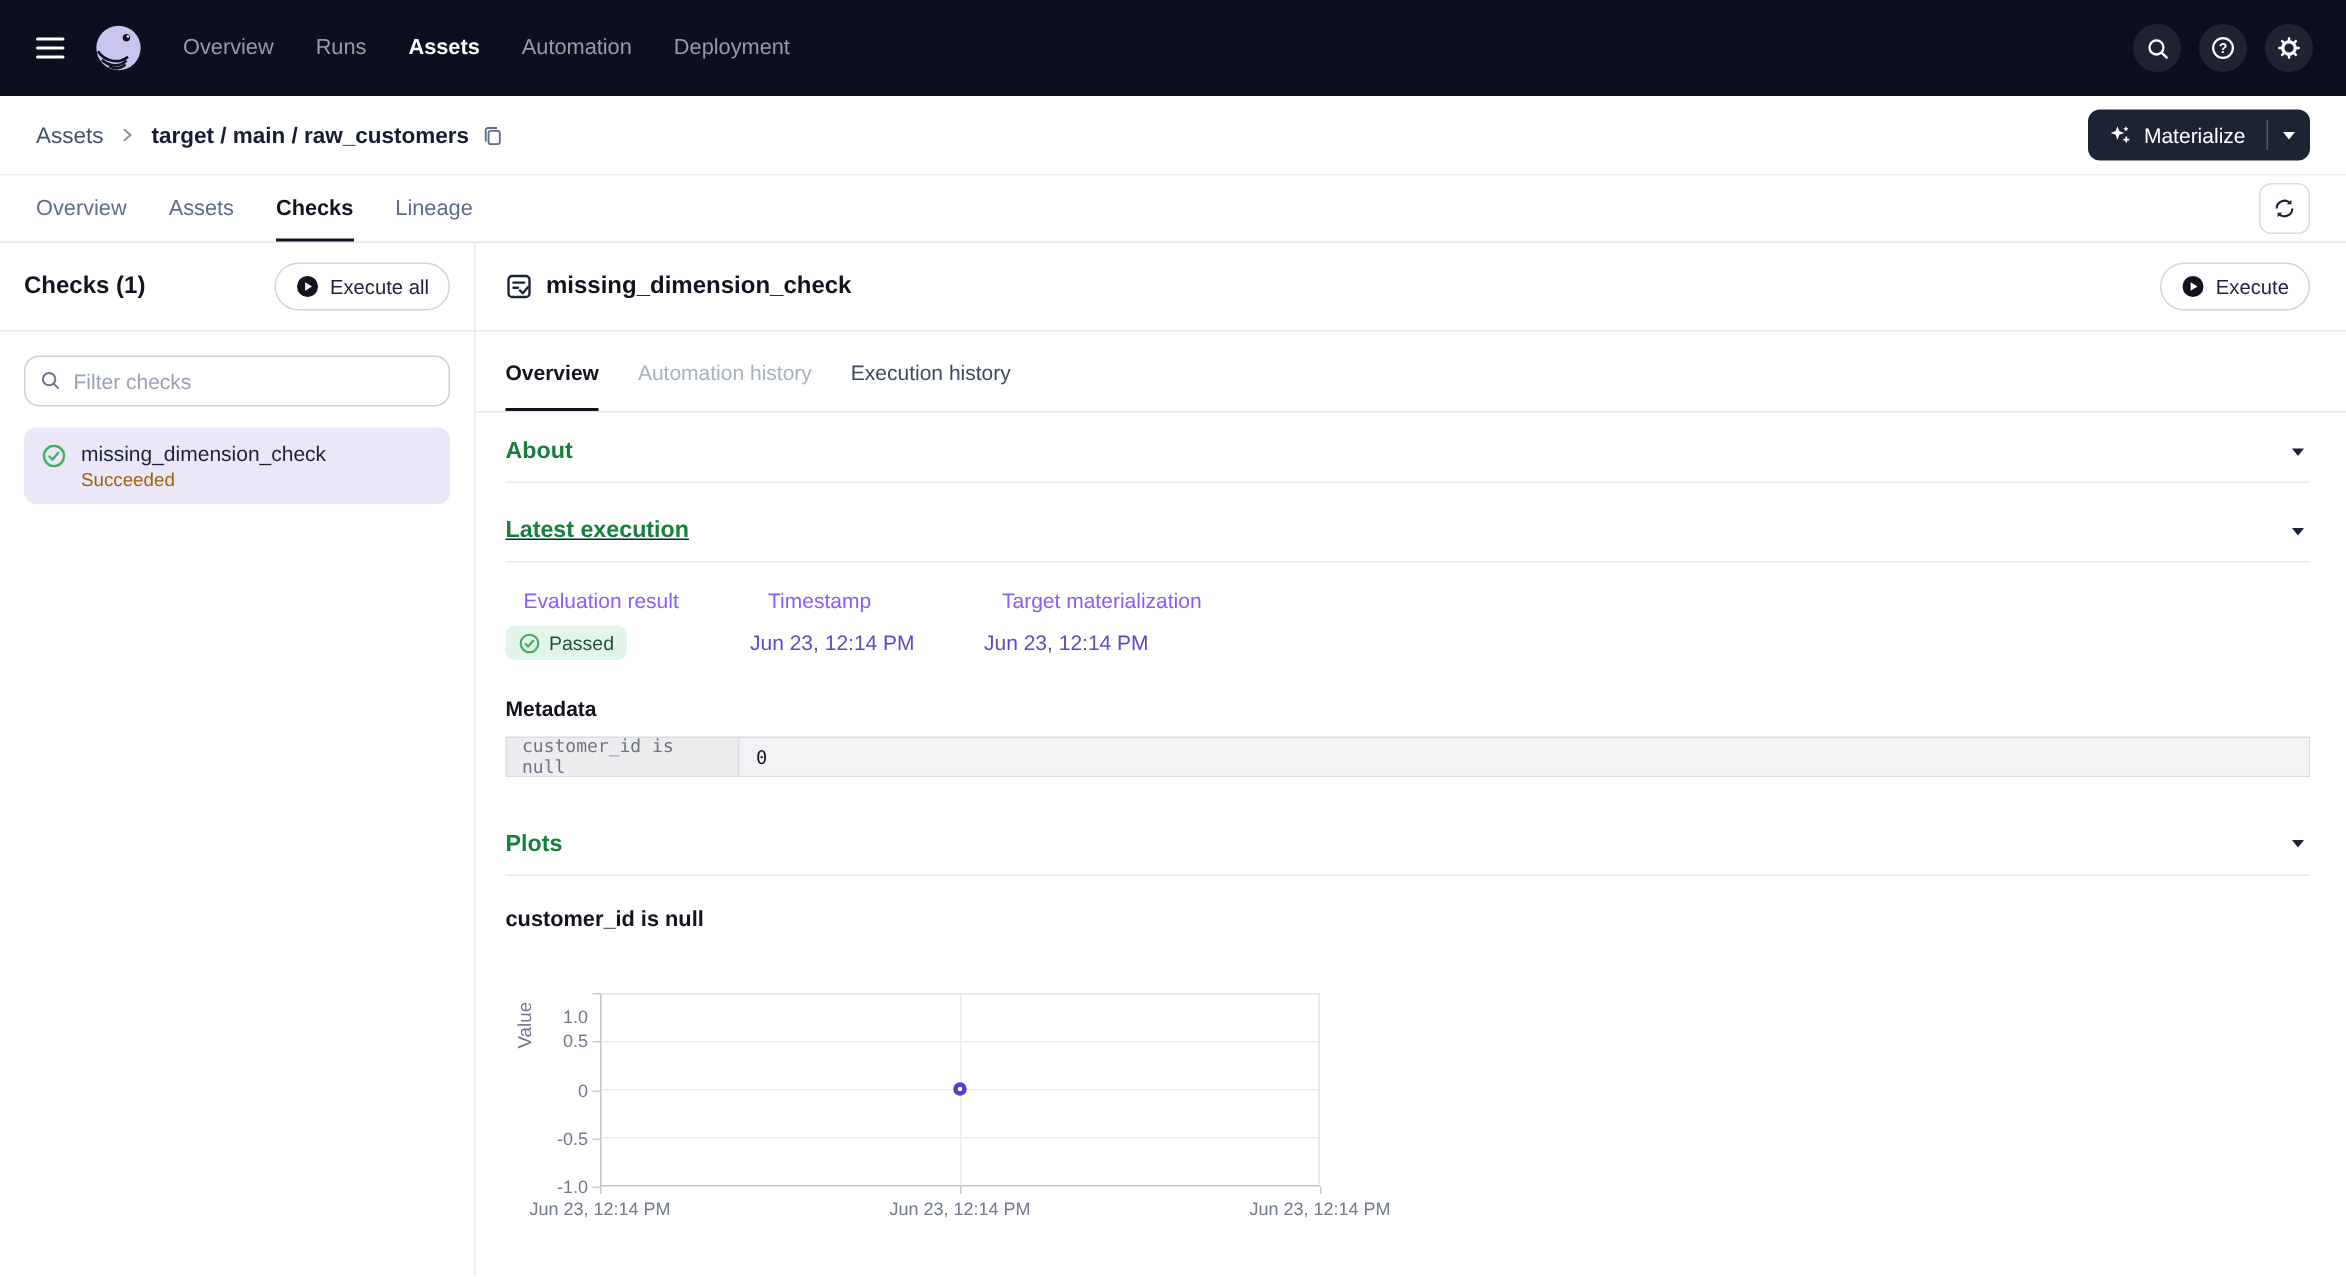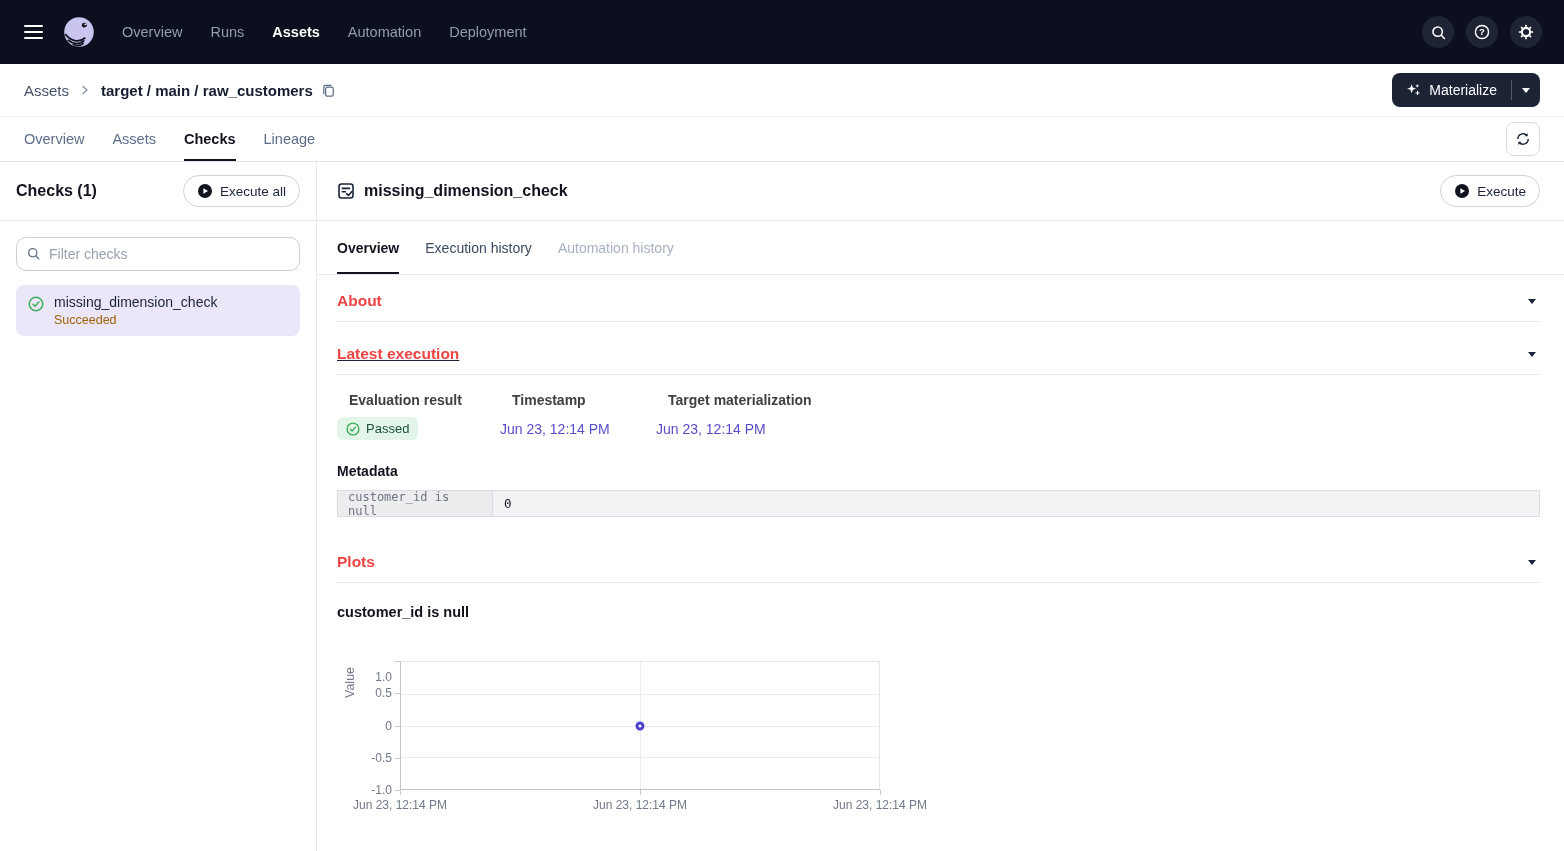--- a/index.html
+++ b/index.html
@@ -59,31 +59,31 @@
   .mp-header { height:59px; display:flex; align-items:center; padding:0 24px 0 20px; border-bottom:1px solid #e7e9ee; }
   .mp-title { display:flex; align-items:center; gap:9px; font-size:16px; font-weight:700; color:#11141f; }
   .mp-header-right { margin-left:auto; }
   .innertabs { height:54px; display:flex; align-items:stretch; padding:0 20px; border-bottom:1px solid #e7e9ee; flex:0 0 auto; }
   .itab { display:flex; align-items:center; margin-right:26px; font-size:14px; font-weight:500; color:#3c4961; cursor:pointer; border-bottom:2px solid transparent; padding-top:2px; }
   .itab.active { color:#11141f; font-weight:700; border-bottom-color:#11141f; }
   .itab.disabled { color:#a8b1c0; }
   .content { padding:0 24px 0 20px; flex:1 1 auto; overflow:hidden; }
 
   .sectionhead { display:flex; align-items:center; justify-content:space-between; height:40px; margin-top:6px; }
-  .sectionhead h2 { font-size:15.5px; font-weight:700; color:#ef4444; }
+  .sectionhead h2 { font-size:15.5px; font-weight:700; color:#15803d; }
   .collapsebtn { background:none; border:none; cursor:pointer; padding:4px; display:flex; align-items:center; }
   .caret-down-d { width:0; height:0; border-left:4px solid transparent; border-right:4px solid transparent; border-top:5px solid #1a2338; }
   .divider { height:1px; background:#e7e9ee; }
 
   .about-desc { font-size:14px; color:#1a2338; margin:16px 0 12px; }
   .sectionhead.latest { margin-top:12px;text-decoration:underline; }
 
   .exec-cols { display:flex; margin-top:17px; }
   .exec-col-0 { width:163px; } .exec-col-1 { width:156px; }
-  .exec-colhead { font-size:14px; font-weight:700; color:#404040;padding-left:12px; }
+  .exec-colhead { font-size:14px; font-weight:400; color:#8b5cf6;padding-left:12px; }
   .exec-vals { display:flex; margin-top:9px; align-items:center; }
   .badge-pass { display:inline-flex; align-items:center; gap:6px; background:#e3f5e8; border-radius:6px; padding:4px 9px; font-size:13px; color:#1d5138; }
   .ts-link { font-size:14px; color:#584dc8; cursor:pointer; }
 
   .meta-head { font-size:14px; font-weight:700; color:#11141f; margin-top:23px; }
   .metatable { margin-top:11px; width:100%; border:1px solid #d9dce2; display:flex; height:27px; font-family:"DejaVu Sans Mono", monospace; }
   .meta-key { width:155px; flex:0 0 155px; background:#ededf0; border-right:1px solid #d9dce2; font-size:12px; color:#6d7483; display:flex; align-items:center; padding:0 10px; }
   .meta-val { flex:1; background:#f3f3f6; font-size:12.5px; color:#11141f; display:flex; align-items:center; padding:0 11px; }
 
   .sectionhead.plots { margin-top:25px; }
@@ -258,22 +258,22 @@
               <circle cx="8" cy="8" r="7" fill="#11141f"></circle>
               <path d="M6.4 5.2v5.6L11 8z" fill="#fff"></path>
             </svg>
             <span>Execute</span>
           </button>
         </div>
       </div>
 
       <div class="innertabs">
         <div class="itab active">Overview</div>
+        <div class="itab disabled">Automation history</div>
         <div class="itab">Execution history</div>
-        <div class="itab disabled">Automation history</div>
       </div>
 
       <div class="content">
 
         <div class="sectionhead">
           <h2>About</h2>
           <button class="collapsebtn">
               <span class="caret-down-d"></span>
             </button>
         </div>

